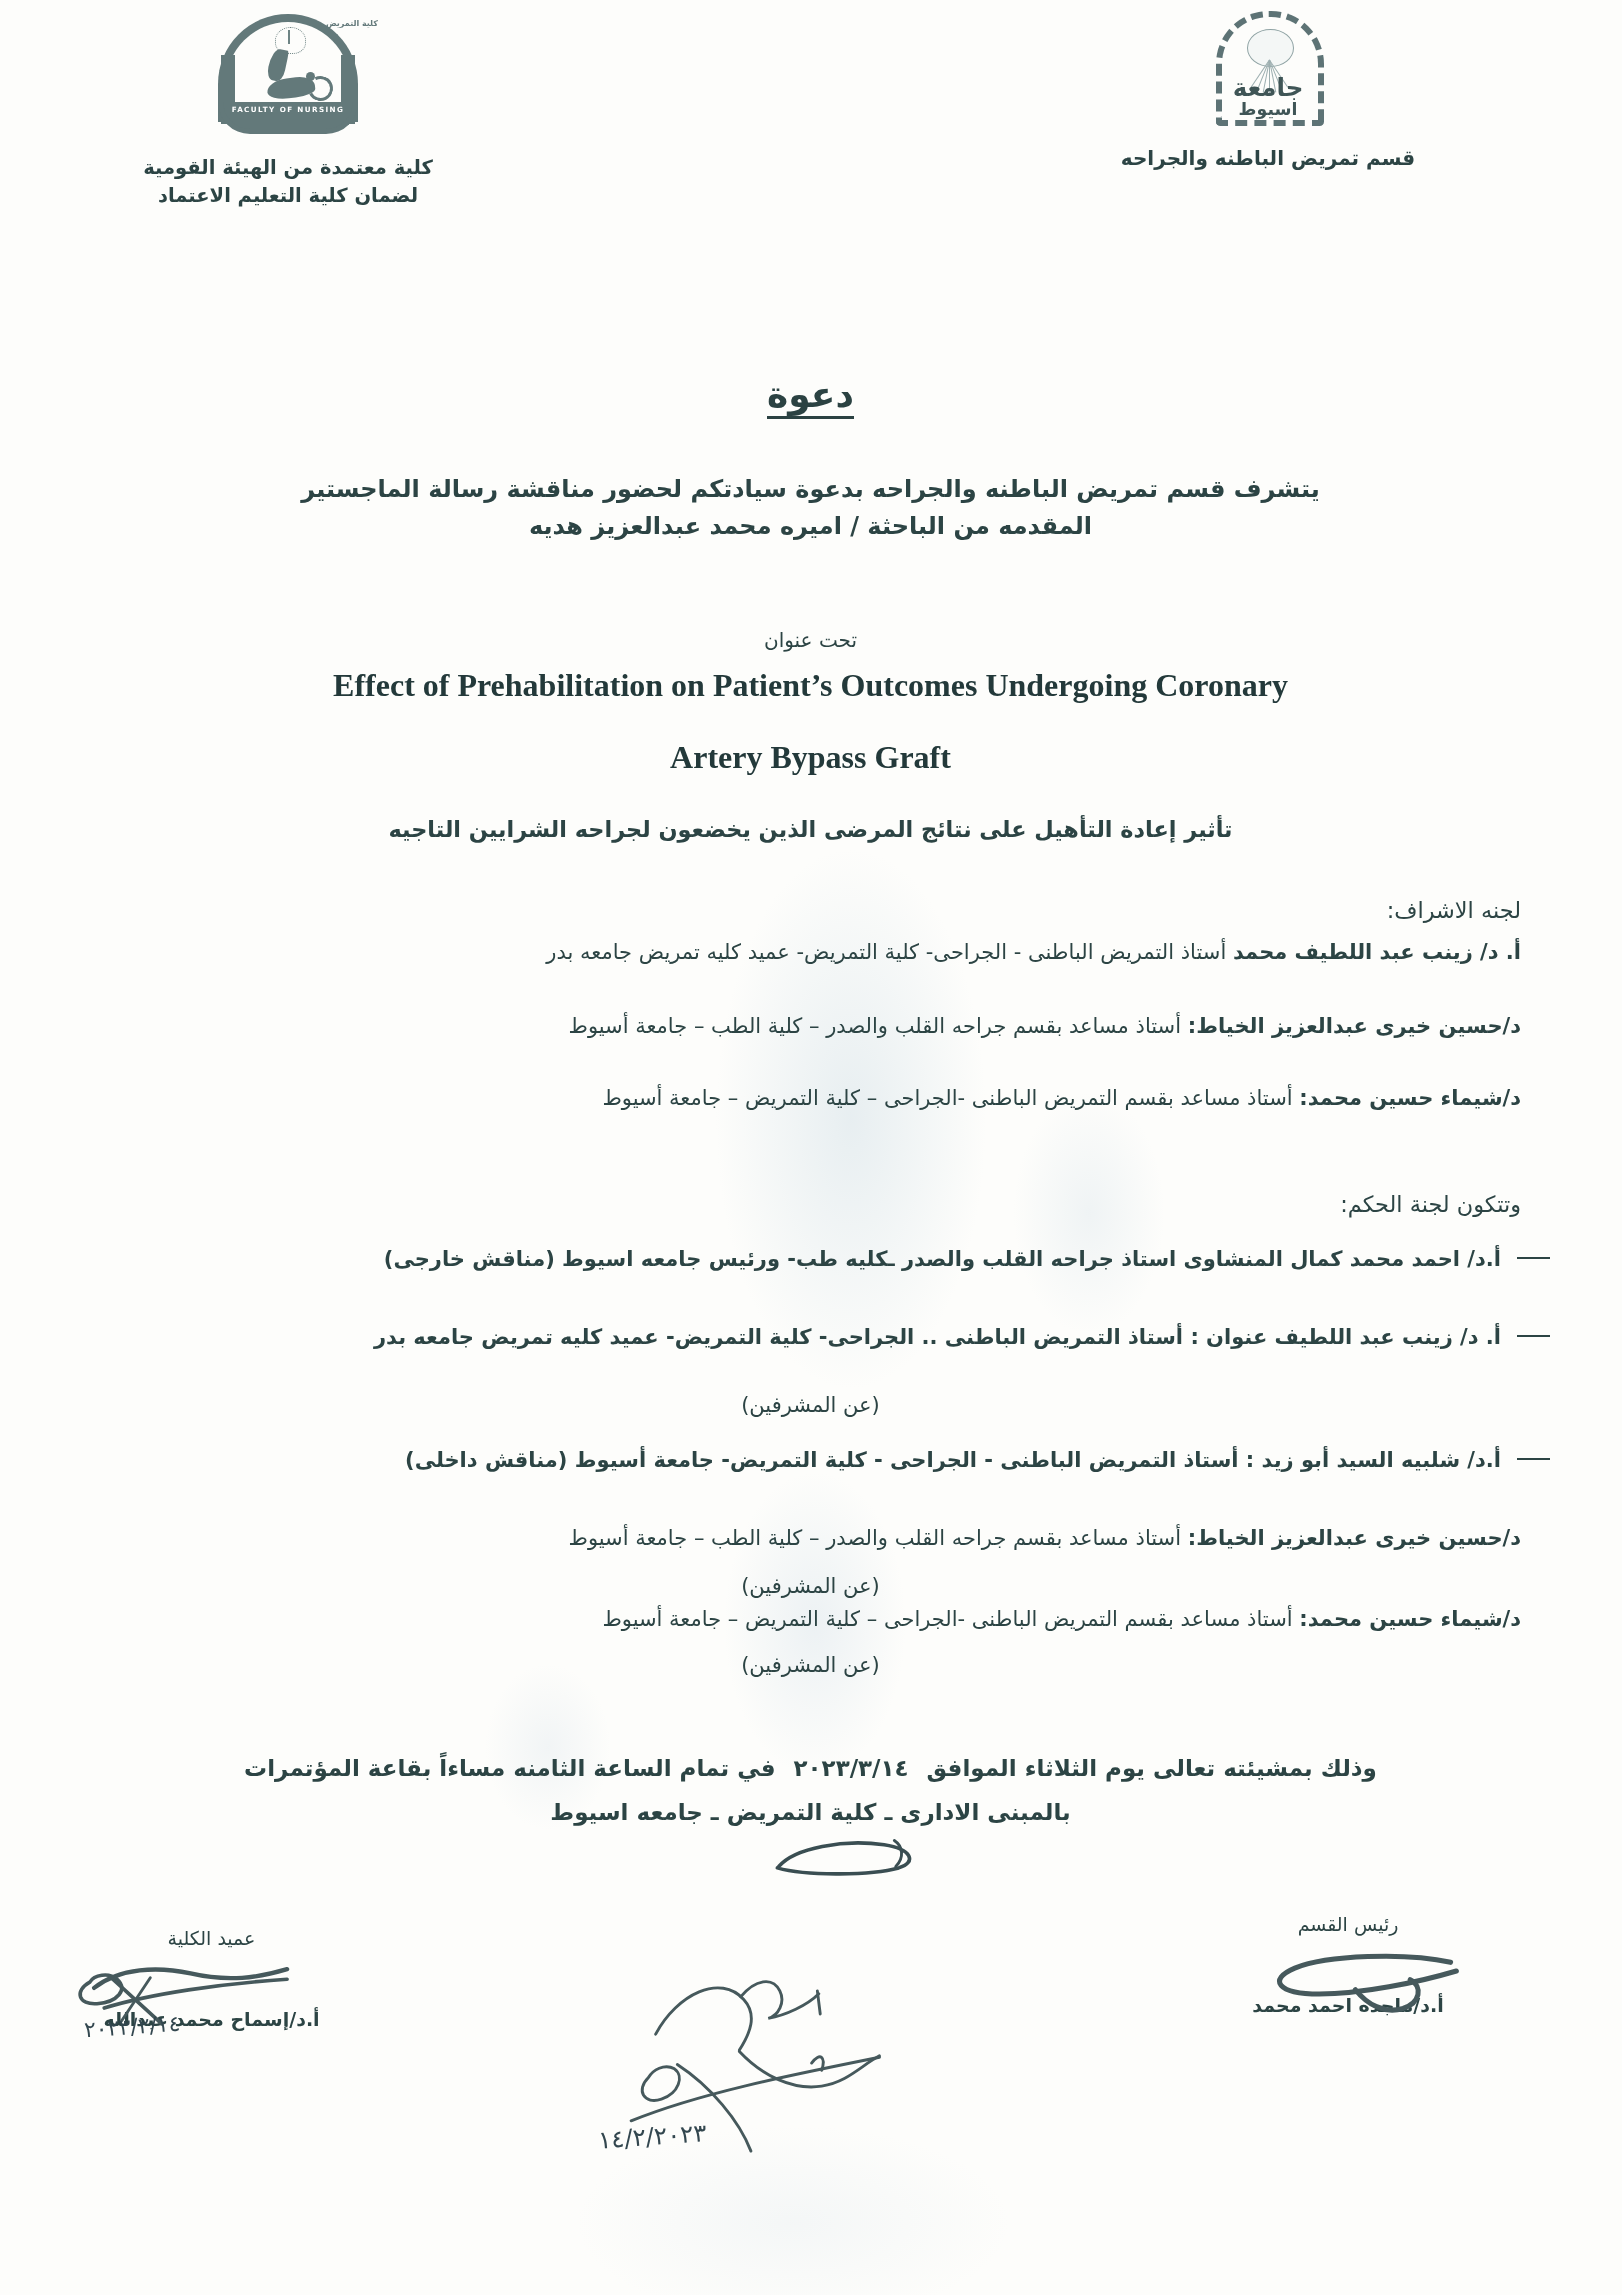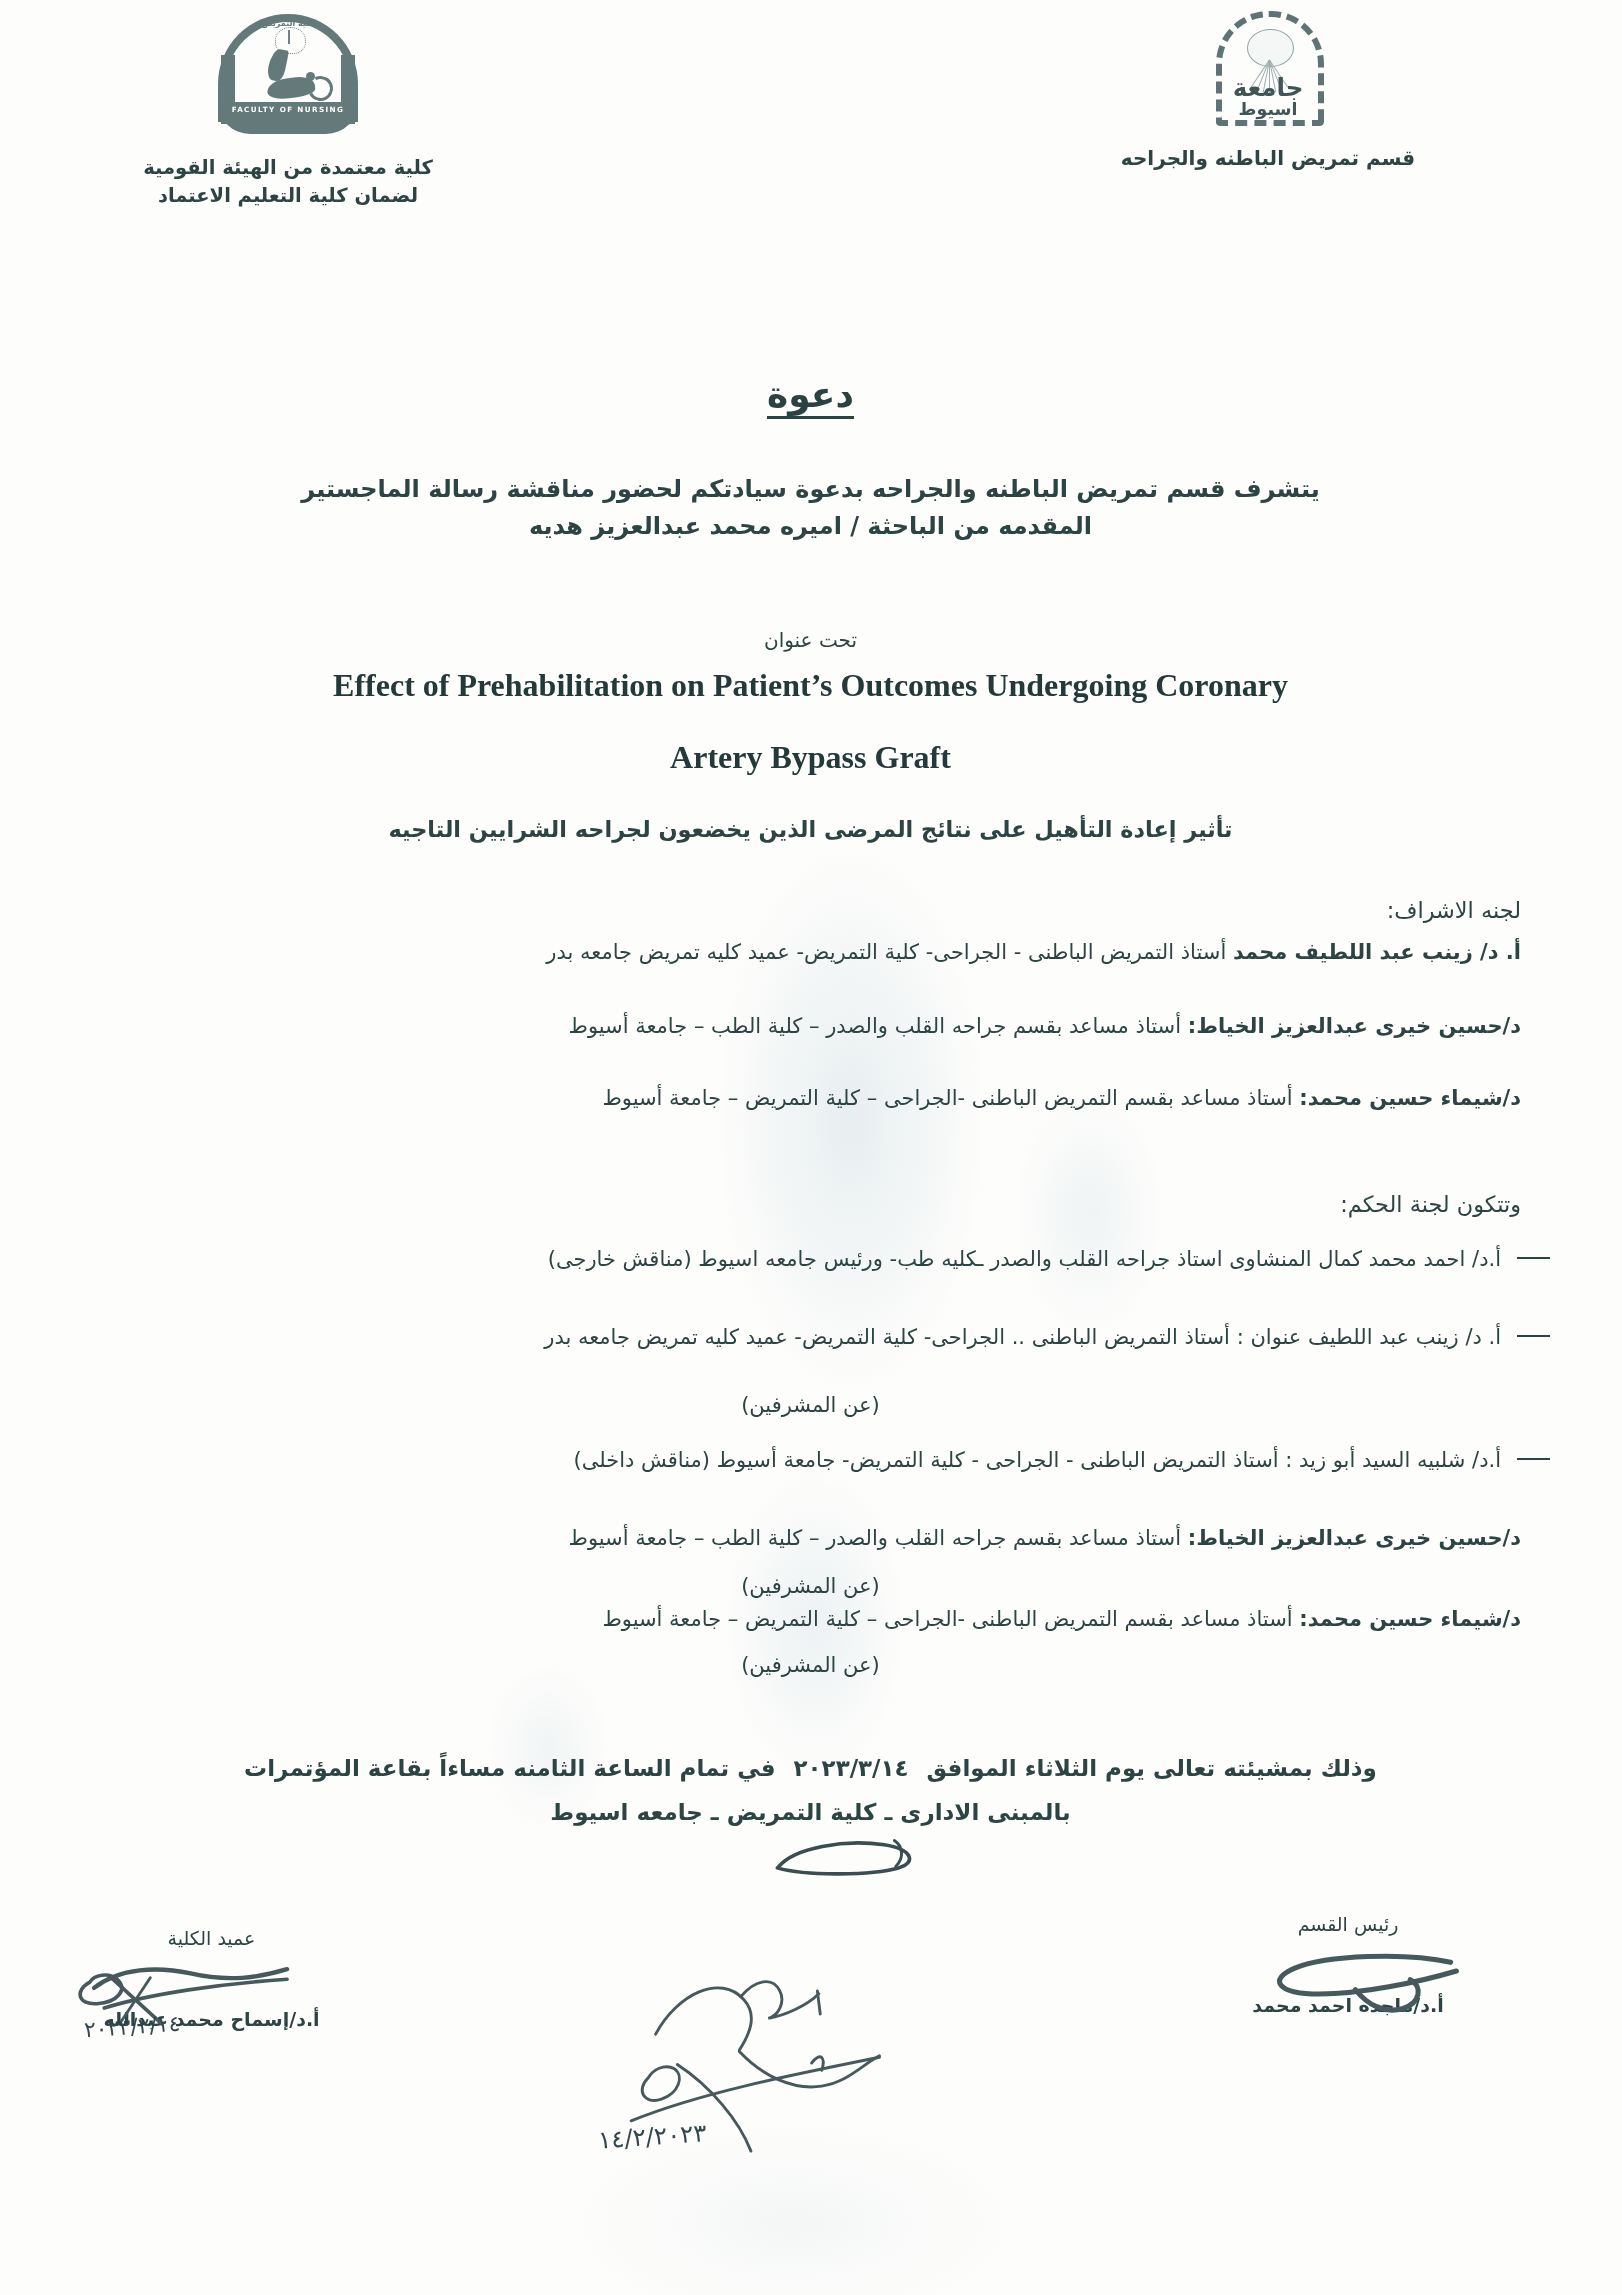--- a/index.html
+++ b/index.html
@@ -134,20 +134,21 @@
     color: #ffffff;
     font-weight: bold;
     direction: ltr;
   }
   .logo-nursing .arch-txt {
     position: absolute;
     left: 0; right: 0; top: 8.7px;
     font-size: 8px;
     color: #63797a;
     font-weight: bold;
+    text-align: right;
   }
 
   .logo-univ {
     position: relative;
     width: 180px;
     height: 137px;
     margin: 0 auto;
   }
   .logo-univ .frame {
     position: absolute;
@@ -292,21 +293,21 @@
     flex-direction: row;
     align-items: flex-start;
     gap: 16px;
   }
   .jdg-row .dash {
     flex: 0 0 auto;
     width: 33px;
     margin-top: 14.4px;
     border-top: 2.2px solid #2c4444;
   }
-  .jdg-row .txt { flex: 1 1 auto; }
+  .jdg-row .txt { flex: 1 1 auto; font-weight: bold; }
 
   .jdg-1 { top: 1243px; }
   .jdg-2 { top: 1321px; }
   .jdg-3 { top: 1444px; }
   .jdg-4 { top: 1523px; }
   .jdg-5 { top: 1604px; }
 
   .paren {
     position: absolute;
     left: 0; right: 0;

